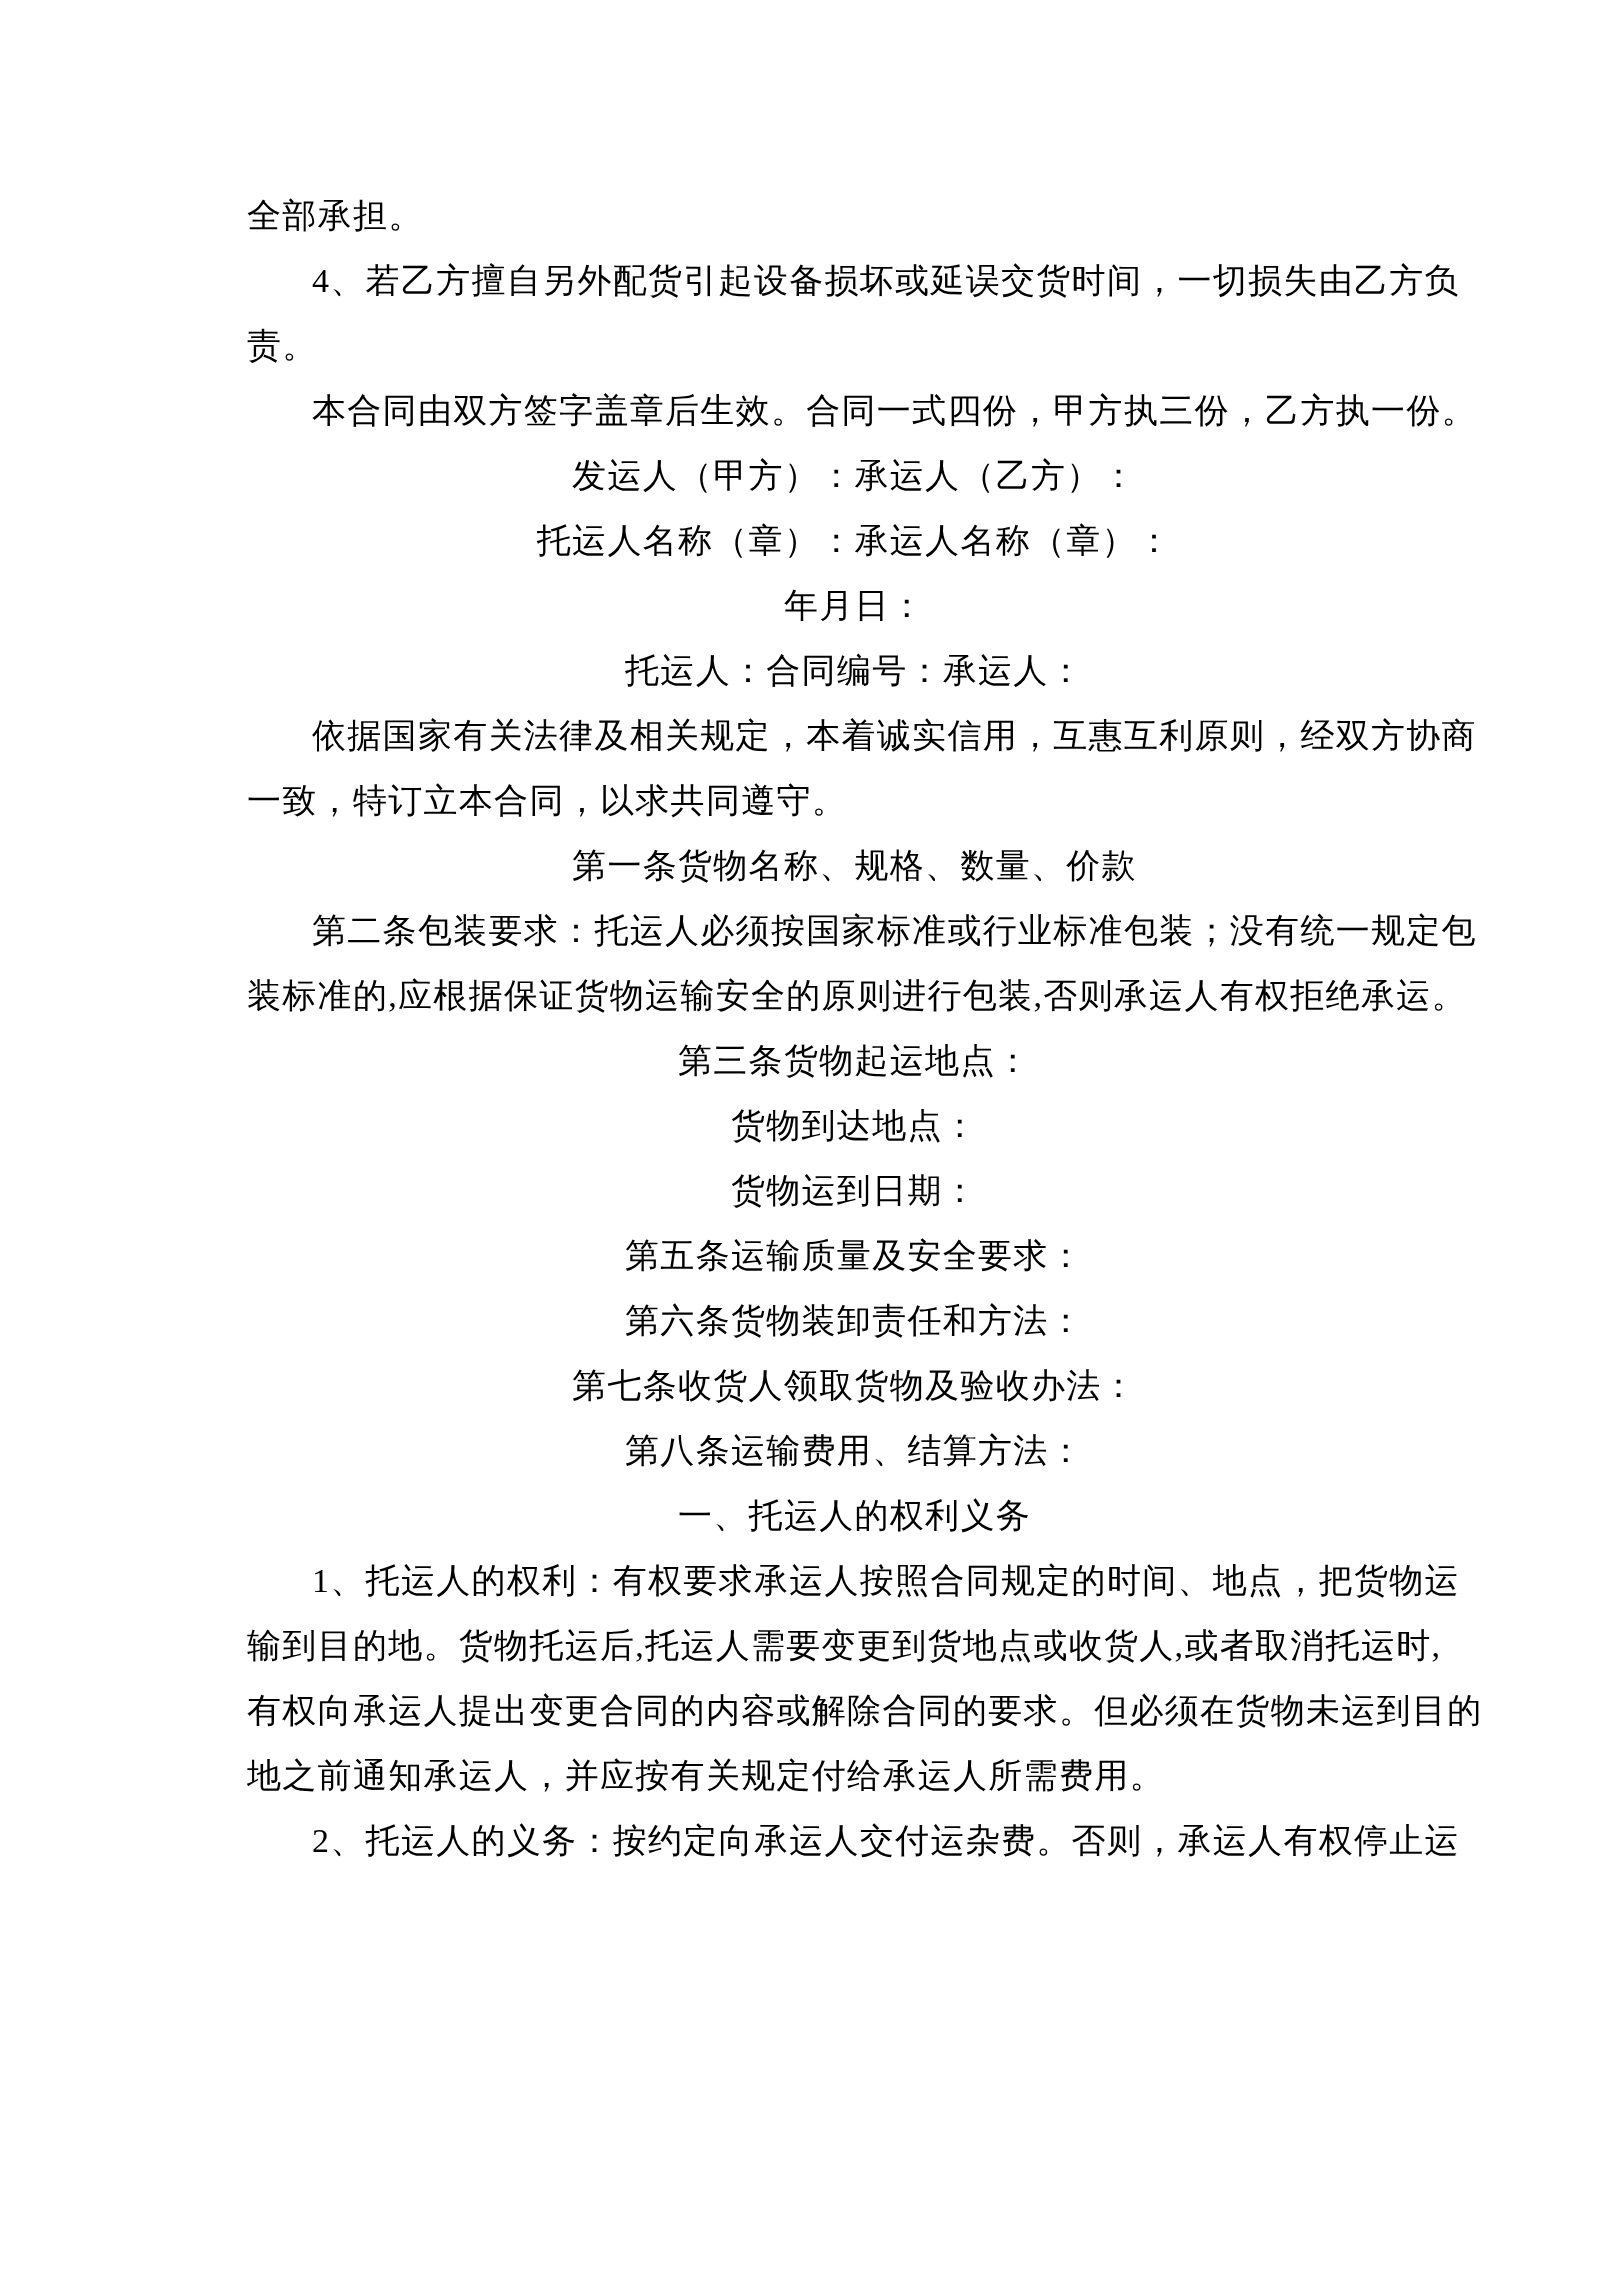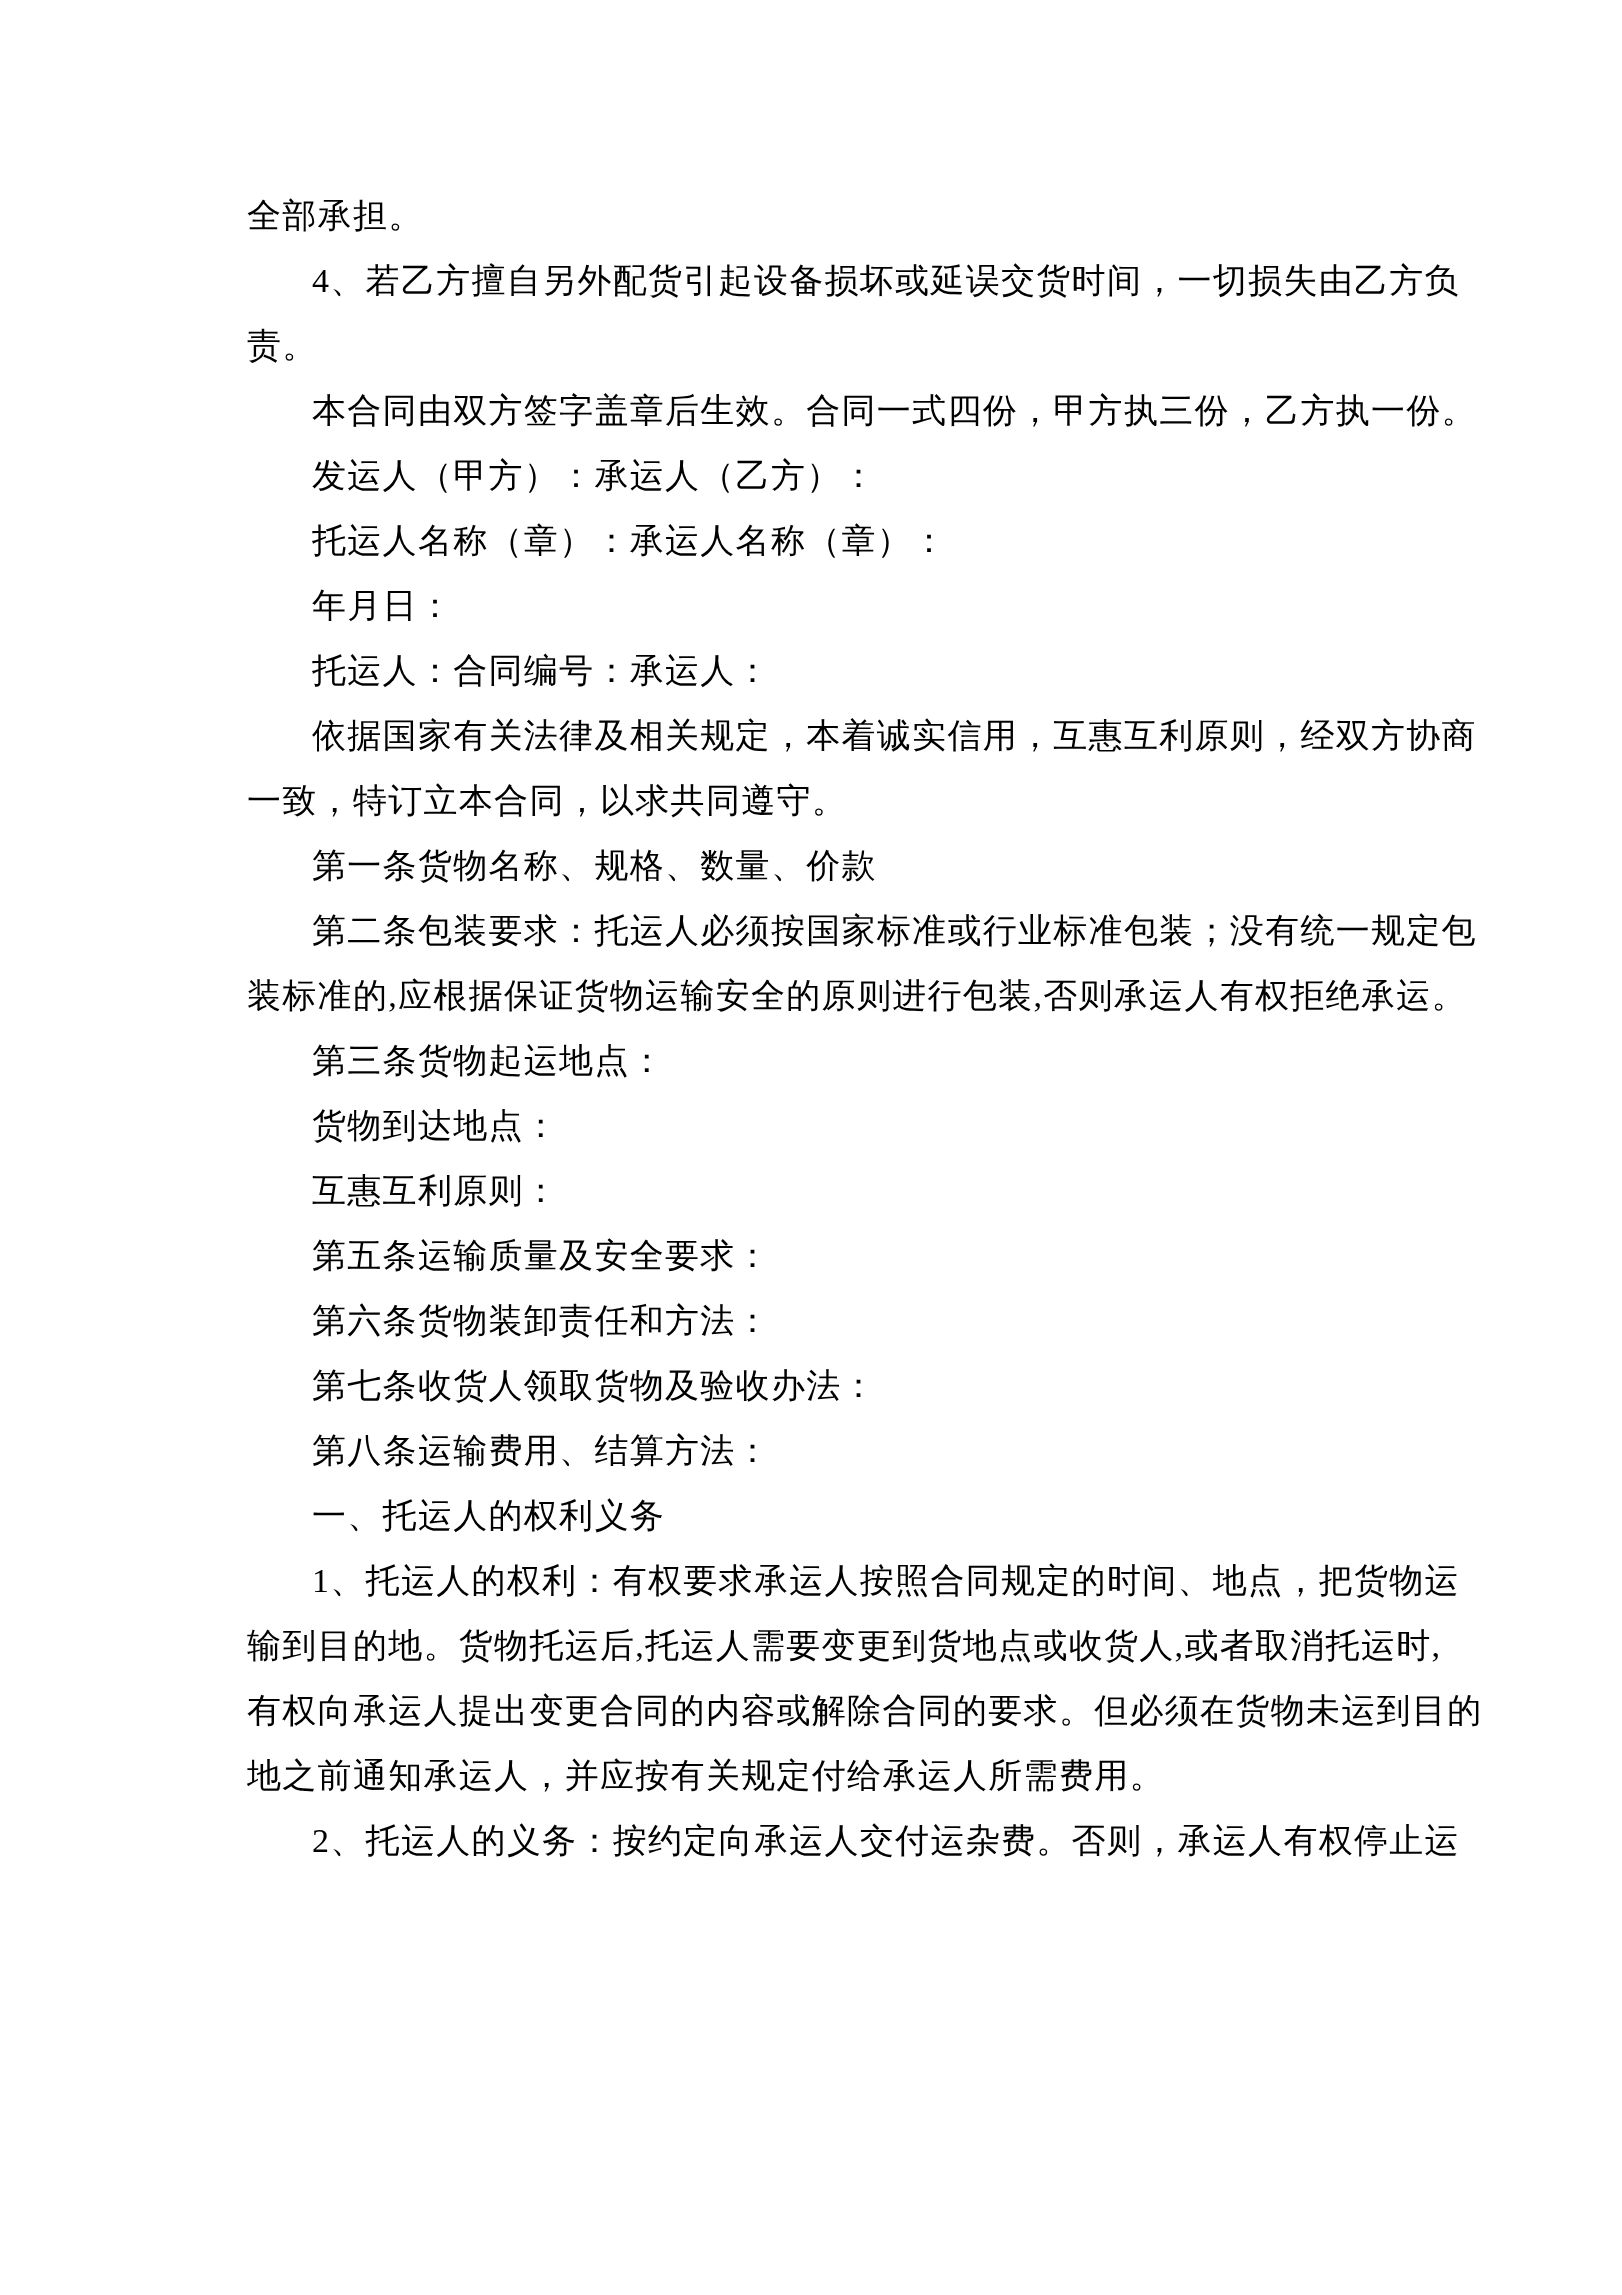--- a/index.html
+++ b/index.html
@@ -26,20 +26,21 @@
     height: 65px;
     line-height: 65px;
     font-size: 34px;
     letter-spacing: 1.3px;
     font-family: "Liberation Serif", "DejaVu Serif", serif;
     white-space: nowrap;
     overflow: visible;
   }
   .indent {
     padding-left: 65px;
+    text-align: center;
   }
   .fill {
     text-align: justify;
     text-align-last: justify;
     text-justify: inter-character;
   }
 </style>
 </head>
 <body>
 
@@ -53,21 +54,21 @@
     <div class="line indent">托运人名称（章）：承运人名称（章）：</div>
     <div class="line indent">年月日：</div>
     <div class="line indent">托运人：合同编号：承运人：</div>
     <div class="line indent fill">依据国家有关法律及相关规定，本着诚实信用，互惠互利原则，经双方协商</div>
     <div class="line">一致，特订立本合同，以求共同遵守。</div>
     <div class="line indent">第一条货物名称、规格、数量、价款</div>
     <div class="line indent fill">第二条包装要求：托运人必须按国家标准或行业标准包装；没有统一规定包</div>
     <div class="line fill">装标准的,应根据保证货物运输安全的原则进行包装,否则承运人有权拒绝承运。</div>
     <div class="line indent">第三条货物起运地点：</div>
     <div class="line indent">货物到达地点：</div>
-    <div class="line indent">互惠互利原则：</div>
+    <div class="line indent">货物运到日期：</div>
     <div class="line indent">第五条运输质量及安全要求：</div>
     <div class="line indent">第六条货物装卸责任和方法：</div>
     <div class="line indent">第七条收货人领取货物及验收办法：</div>
     <div class="line indent">第八条运输费用、结算方法：</div>
     <div class="line indent">一、托运人的权利义务</div>
     <div class="line indent fill">1、托运人的权利：有权要求承运人按照合同规定的时间、地点，把货物运</div>
     <div class="line fill">输到目的地。货物托运后,托运人需要变更到货地点或收货人,或者取消托运时,</div>
     <div class="line fill">有权向承运人提出变更合同的内容或解除合同的要求。但必须在货物未运到目的</div>
     <div class="line">地之前通知承运人，并应按有关规定付给承运人所需费用。</div>
     <div class="line indent fill">2、托运人的义务：按约定向承运人交付运杂费。否则，承运人有权停止运</div>

